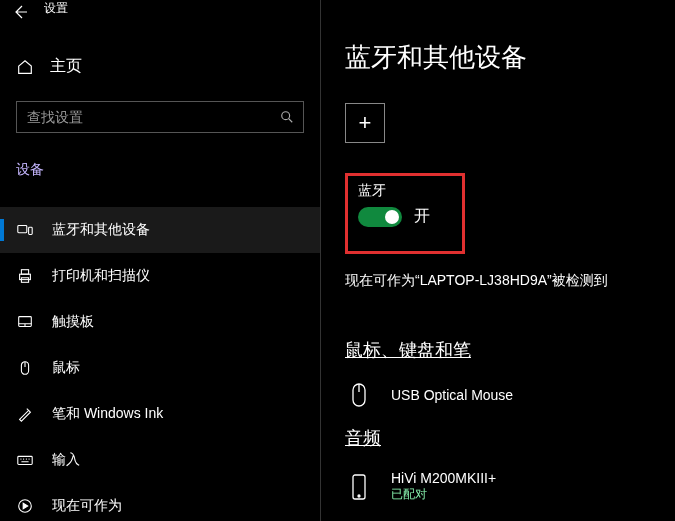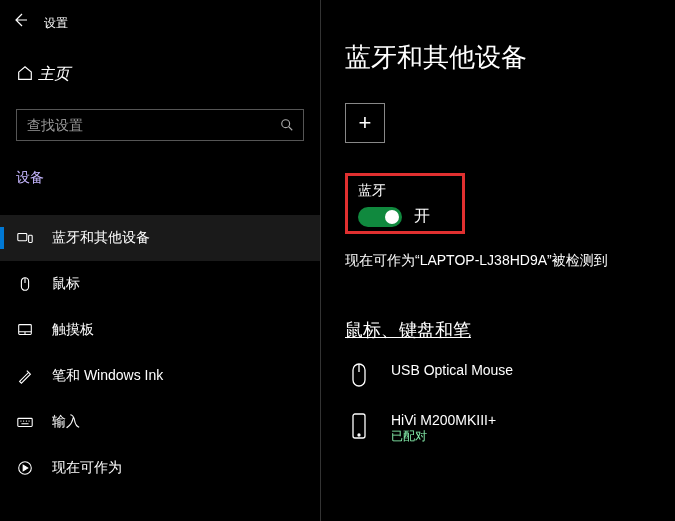--- a/index.html
+++ b/index.html
@@ -15,46 +15,46 @@
 
 .sidebar {
   width: 320px;
   background: #000;
   display: flex;
   flex-direction: column;
 }
 
 .titlebar {
   display: flex;
-  align-items: flex-end;
+  align-items: flex-start;
   height: 32px;
   padding: 0 8px;
   gap: 12px;
 }
 
 .back-btn {
   width: 24px;
   height: 24px;
   display: flex;
   align-items: center;
   justify-content: center;
   cursor: pointer;
 }
 
 .titlebar-title {
   font-size: 12px;
 }
 
 .home-row {
   display: flex;
-  gap: 4px;
+  align-items: center;
+  gap: 16px;
   padding: 12px 16px;
   margin-top: 20px;
   cursor: pointer;
-  font-style: italic;
 }
 
 .home-row .icon { width: 18px; height: 18px; }
 
 .search-wrap {
   margin: 12px 16px 20px;
   position: relative;
 }
 
 .search-input {
@@ -143,21 +143,21 @@
   border: 1px solid #888;
   display: flex;
   align-items: center;
   justify-content: center;
   font-size: 22px;
   font-weight: 300;
 }
 
 .bt-section {
   border: 3px solid #e03030;
-  padding: 6px 10px 4px;
+  padding: 6px 10px 24px;
   display: inline-block;
   min-width: 120px;
 }
 
 .bt-label {
   font-size: 14px;
   margin-bottom: 6px;
 }
 
 .toggle-row {
@@ -193,20 +193,21 @@
 
 .subheading {
   font-size: 18px;
   font-weight: 400;
   margin-bottom: 14px;
   text-decoration: underline;
 }
 
 .device-row {
   display: flex;
+  align-items: center;
   gap: 18px;
   padding: 6px 0 18px;
   cursor: pointer;
 }
 
 .device-icon {
   width: 28px;
   display: flex;
   justify-content: center;
 }
@@ -256,34 +257,44 @@
         <svg width="18" height="18" viewBox="0 0 20 20" stroke="#fff" stroke-width="1.2" fill="none">
             <rect x="2" y="5" width="10" height="8" rx="1"></rect>
             <rect x="14" y="7" width="4" height="8" rx="1"></rect>
           </svg>
       </span>
       <span class="label">蓝牙和其他设备</span>
     </div>
     <div class="nav-item">
       <span class="icon">
         <svg width="18" height="18" viewBox="0 0 20 20" stroke="#fff" stroke-width="1.2" fill="none">
+            <rect x="4" y="8" width="12" height="6"></rect>
+            <rect x="6" y="3" width="8" height="5"></rect>
+            <rect x="6" y="12" width="8" height="5"></rect>
+          </svg>
+      </span>
+      <span class="label">打印机和扫描仪</span>
+    </div>
+    <div class="nav-item">
+      <span class="icon">
+        <svg width="18" height="18" viewBox="0 0 20 20" stroke="#fff" stroke-width="1.2" fill="none">
+            <rect x="3" y="4" width="14" height="11" rx="1"></rect>
+            <path d="M3 12 H17 M10 12 V15"></path>
+          </svg>
+      </span>
+      <span class="label">触摸板</span>
+    </div>
+    <div class="nav-item">
+      <span class="icon">
+        <svg width="18" height="18" viewBox="0 0 20 20" stroke="#fff" stroke-width="1.2" fill="none">
             <rect x="6" y="3" width="8" height="14" rx="4"></rect>
             <path d="M10 3 V9"></path>
           </svg>
       </span>
       <span class="label">鼠标</span>
-    </div>
-    <div class="nav-item">
-      <span class="icon">
-        <svg width="18" height="18" viewBox="0 0 20 20" stroke="#fff" stroke-width="1.2" fill="none">
-            <rect x="3" y="4" width="14" height="11" rx="1"></rect>
-            <path d="M3 12 H17 M10 12 V15"></path>
-          </svg>
-      </span>
-      <span class="label">触摸板</span>
     </div>
     <div class="nav-item">
       <span class="icon">
         <svg width="18" height="18" viewBox="0 0 20 20" stroke="#fff" stroke-width="1.2" fill="none">
             <path d="M4 16 L14 6 L16 8 L6 18 Z M12 4 L16 8"></path>
           </svg>
       </span>
       <span class="label">笔和 Windows Ink</span>
     </div>
     <div class="nav-item">
@@ -330,20 +341,21 @@
       <svg width="18" height="26" viewBox="0 0 18 26" stroke="#fff" stroke-width="1.3" fill="none">
           <rect x="3" y="2" width="12" height="22" rx="6"></rect>
           <path d="M9 2 V10"></path>
         </svg>
     </span>
     <div class="device-info">
       <div class="name">USB Optical Mouse</div>
     </div>
   </div>
 
+  <div class="subheading">音频</div>
   <div class="device-row">
     <span class="device-icon">
       <svg width="18" height="28" viewBox="0 0 18 28" stroke="#fff" stroke-width="1.3" fill="none">
           <rect x="3" y="2" width="12" height="24" rx="2"></rect>
           <circle cx="9" cy="23" r="1" fill="#fff"></circle>
         </svg>
     </span>
     <div class="device-info">
       <div class="name">HiVi M200MKIII+</div>
       <div class="status">已配对</div>

